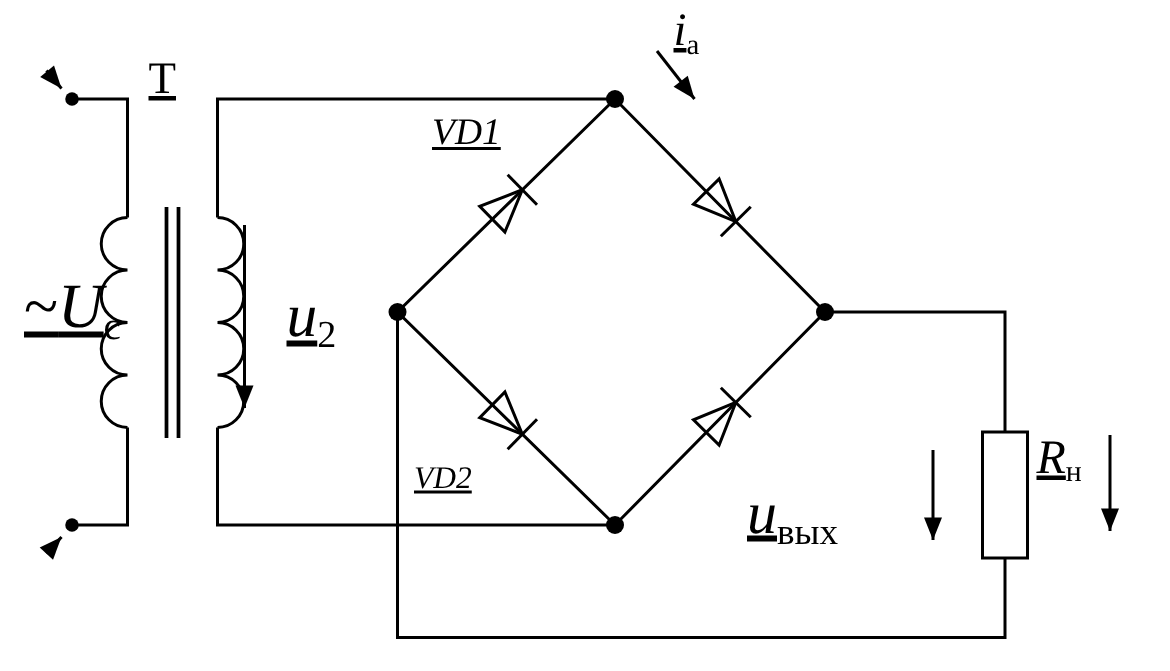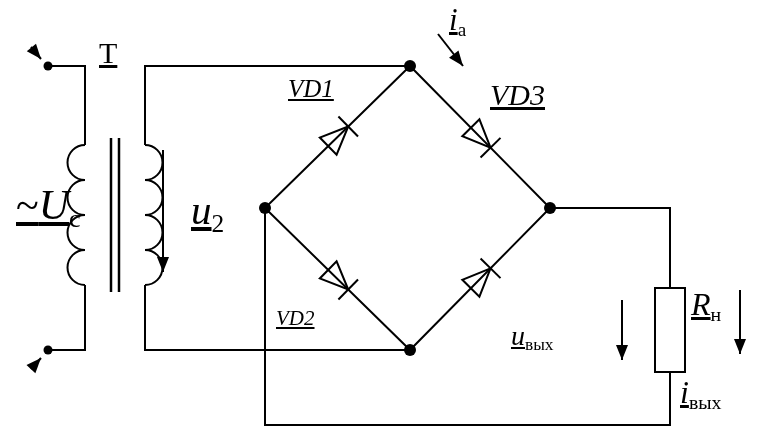--- a/index.html
+++ b/index.html
@@ -105,36 +105,30 @@
     <span>~</span><span class="it">U</span><sub>с</sub>
   </div>
 
   <div class="lbl" style="left:191px;top:190px;font-size:41px">
     <span class="it">u</span><sub>2</sub>
   </div>
 
   <div class="lbl it" style="left:288px;top:76px;font-size:25px">
     <span>VD1</span>
   </div>
-  <div class="lbl it" style="left:490px;top:80px;font-size:30px">
-    <span>VD3</span>
-  </div>
   <div class="lbl it" style="left:276px;top:308px;font-size:21px">
     <span>VD2</span>
   </div>
 
   <div class="lbl" style="left:449px;top:4px;font-size:31px">
     <span class="it">i</span><sub>а</sub>
   </div>
 
-  <div class="lbl" style="left:511px;top:322px;font-size:28px">
+  <div class="lbl" style="left:498px;top:322px;font-size:40px">
     <span class="it">u</span><sub>вых</sub>
   </div>
 
   <div class="lbl" style="left:691px;top:288px;font-size:32px">
     <span class="it">R</span><sub>н</sub>
   </div>
 
-  <div class="lbl" style="left:680px;top:376px;font-size:32px">
-    <span class="it">i</span><sub>вых</sub>
-  </div>
 
 </div>
 
 </body></html>

